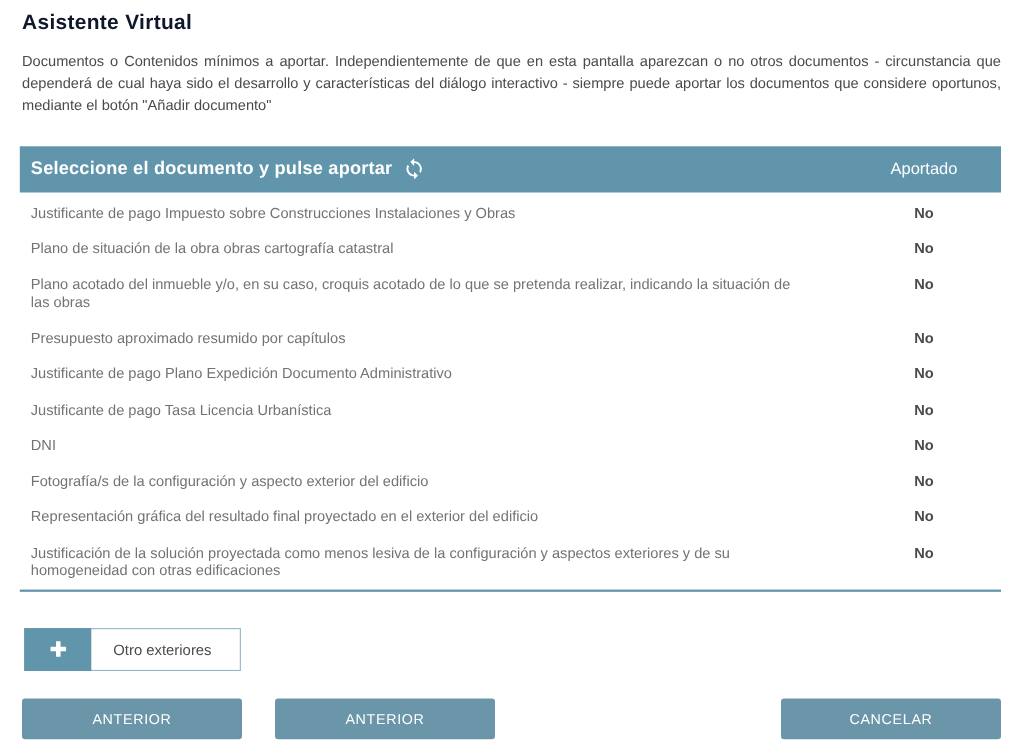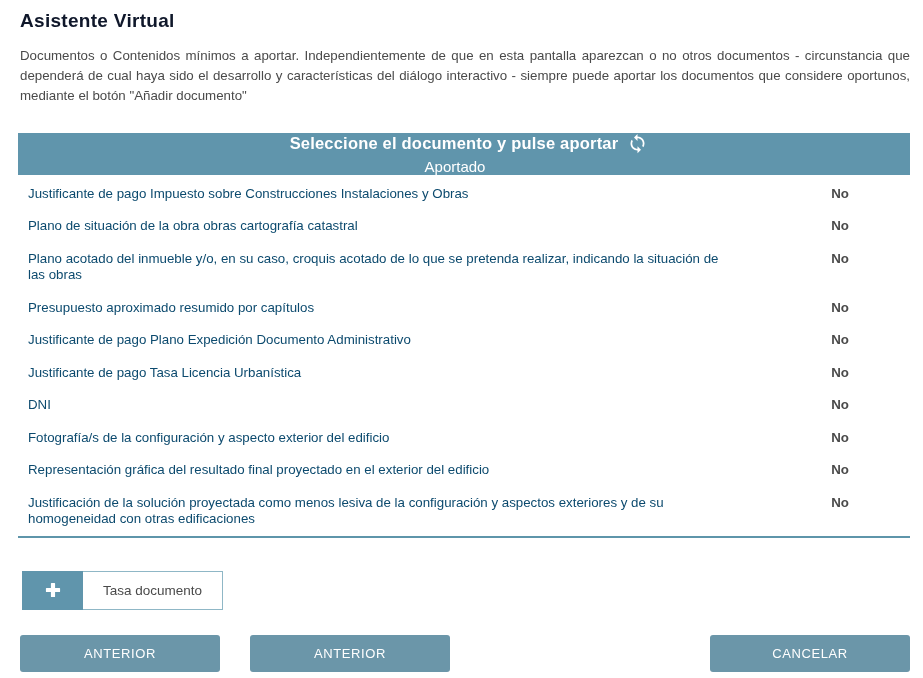--- a/index.html
+++ b/index.html
@@ -35,21 +35,20 @@
     border-bottom: 2px solid #5e95aa;
   }
   .doc-table-header {
     background: #6095ac;
     color: #ffffff;
     height: 42px;
     display: flex;
     align-items: center;
     justify-content: space-between;
     padding-left: 10px;
-    flex-direction: column;
   }
   .doc-table-header .left {
     display: flex;
     align-items: center;
     gap: 9px;
     font-size: 16.5px;
     font-weight: 600;
     letter-spacing: 0.2px;
   }
   .refresh-icon { width: 21px; height: 21px; display: inline-block; cursor: pointer; }
@@ -72,21 +71,21 @@
     justify-content: space-between;
     align-items: flex-start;
     padding: 8px 0;
     cursor: pointer;
   }
   .doc-row .doc-name {
     font-size: 13.3px;
     line-height: 16.5px;
     padding-left: 10px;
     max-width: 710px;
-    color: #0c4a6e;
+    color: #737373;
   }
   .doc-row .col-aportado {
     font-size: 13.3px;
     font-weight: 600;
     line-height: 16.5px;
     color: #4a4a4a;
   }
 
   
   .add-doc {
@@ -208,21 +207,21 @@
   </div>
 
   <div class="add-doc">
     <div class="plus-block">
       <span class="plus-icon">
         <svg viewBox="0 0 24 24" aria-hidden="true">
           <path d="M10.2 3.5h3.6a.7.7 0 0 1 .7.7v5.3h5.3a.7.7 0 0 1 .7.7v3.6a.7.7 0 0 1-.7.7h-5.3v5.3a.7.7 0 0 1-.7.7h-3.6a.7.7 0 0 1-.7-.7v-5.3H4.2a.7.7 0 0 1-.7-.7v-3.6a.7.7 0 0 1 .7-.7h5.3V4.2a.7.7 0 0 1 .7-.7z"></path>
         </svg>
       </span>
     </div>
-    <div class="add-label">Tasa documento</div>
+    <div class="add-label">Otro exteriores</div>
   </div>
 
 </div>
 
 <div class="footer-buttons">
   <button class="btn btn-anterior">ANTERIOR</button>
   <button class="btn btn-cancelar">ANTERIOR</button>
   <button class="btn btn-siguiente">CANCELAR</button>
 </div>
 

